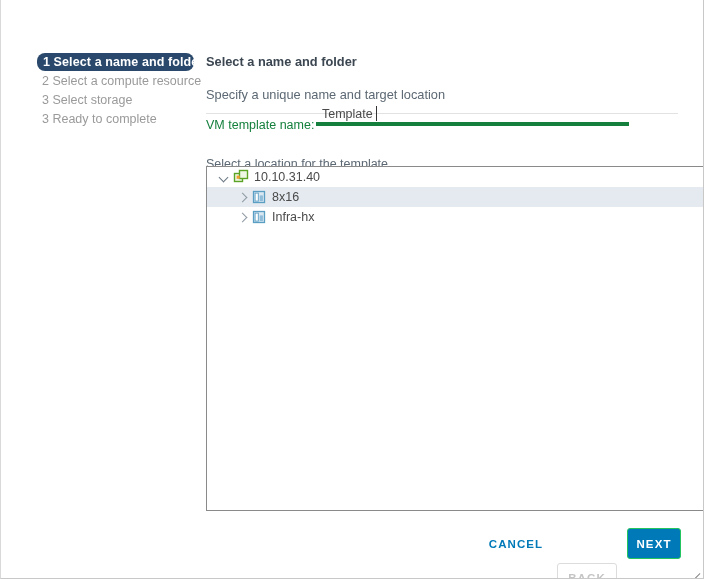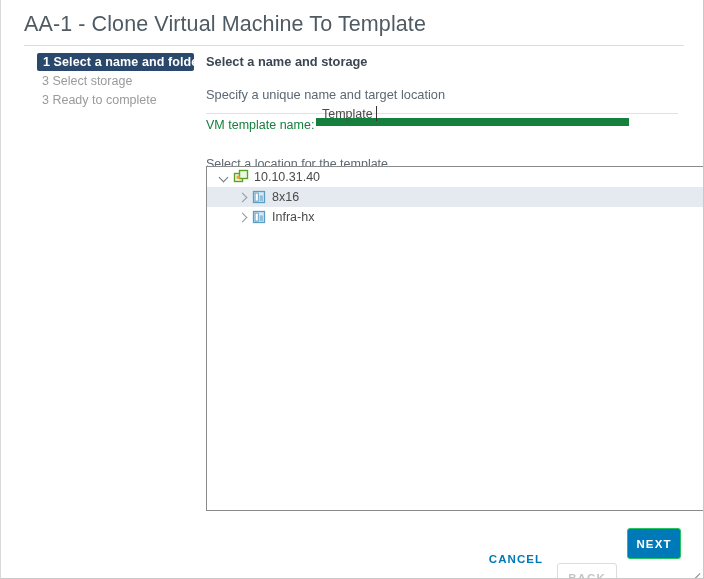--- a/index.html
+++ b/index.html
@@ -69,21 +69,21 @@
     font-size: 12.5px;
     color: #9a9a9a;
     padding-left: 5px;
     white-space: nowrap;
     margin-bottom: 1px;
   }
   .step.active {
     background: #29486b;
     color: #ffffff;
     font-weight: bold;
-    border-radius: 2px;
+    border-radius: 8px;
     width: 157px;
     padding-left: 6px;
     letter-spacing: 0.1px;
   }
 
   
   #main {
     position: absolute;
     left: 205px;
     top: 53px;
@@ -124,21 +124,21 @@
     color: #15803d;
     white-space: nowrap;
     margin-top: 11px;
   }
   #name-input-wrap {
     position: absolute;
     left: 110px;
     top: 0;
     width: 313px;
     height: 22px;
-    border-bottom: 8px solid #15803d;
+    border-bottom: 4px solid #15803d;
     box-sizing: border-box;
   }
   #name-input {
     position: absolute;
     left: 6px;
     top: 0;
     width: 300px;
     height: 19px;
     border: 0;
     outline: none;
@@ -248,21 +248,21 @@
     letter-spacing: 1.1px;
     font-weight: 600;
     border-radius: 3px;
     cursor: pointer;
     text-align: center;
     line-height: 26px;
     height: 28px;
   }
   #btn-cancel {
     left: 484px;
-    top: 20px;
+    top: 5px;
     width: 62px;
     background: transparent;
     border: 1px solid transparent;
     color: #0079b8;
   }
   #btn-back {
     left: 556px;
     top: 3px;
     width: 60px;
     height: 31px;
@@ -299,33 +299,30 @@
     transform-origin: right center;
   }
   #resize-grip span.l1 { bottom: 1px; width: 11px; transform: rotate(-45deg); }
   #resize-grip span.l2 { bottom: 1px; width: 7px;  transform: rotate(-45deg); right: 0px; }
 </style>
 </head>
 <body>
 
 <div id="dialog">
 
-  <div id="title-bar">
-    <div id="dialog-title">AA-1 - Clone Virtual Machine To Template</div>
-    <div id="title-divider"></div>
-  </div>
 
   <div id="steps">
     <div class="step active">1 Select a name and folder</div>
+    <div class="step">2 Select a compute resource</div>
     <div class="step">3 Select storage</div>
     <div class="step">3 Ready to complete</div>
   </div>
 
   <div id="main">
-    <div id="step-heading">Select a name and storage</div>
+    <div id="step-heading">Select a name and folder</div>
     <div id="step-subheading">Specify a unique name and target location</div>
     <div id="main-divider"></div>
   </div>
 
   <div id="name-row">
     <div id="name-label">VM template name:</div>
     <div id="name-input-wrap">
       <input id="name-input" type="text" value="Template" style="">
       <div id="caret"></div>
     </div>

